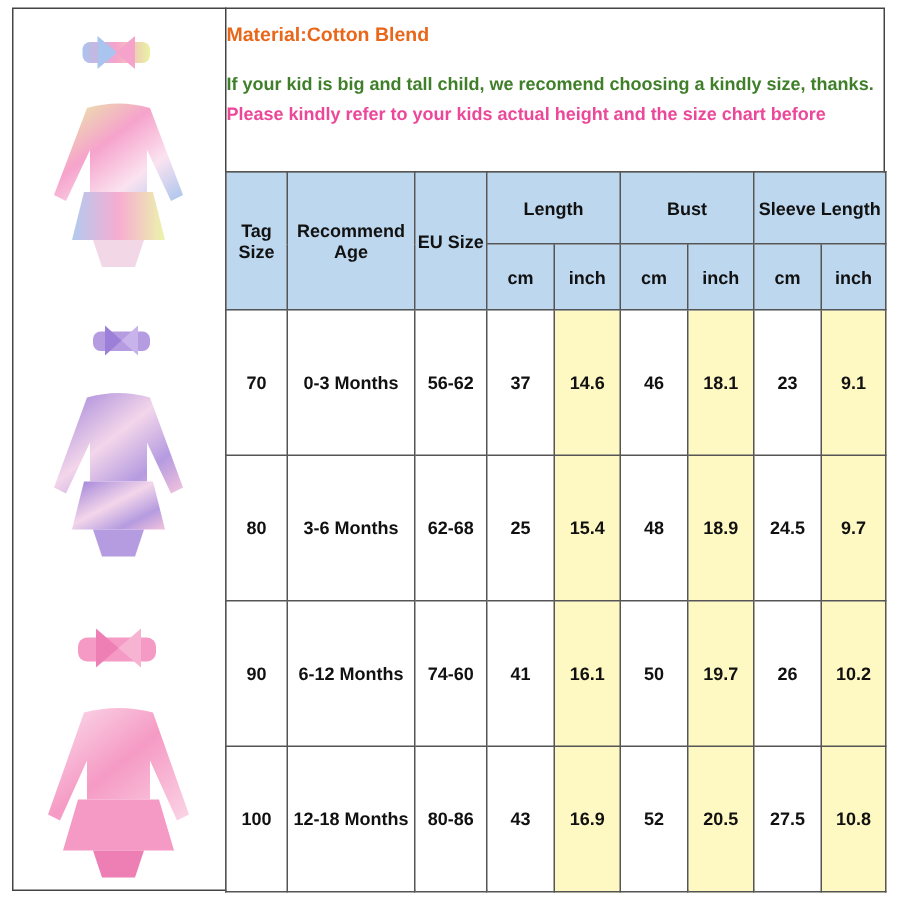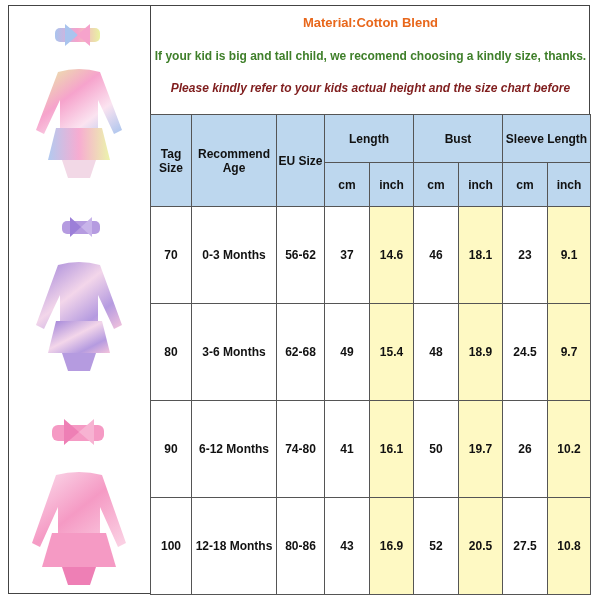--- a/index.html
+++ b/index.html
@@ -3,27 +3,27 @@
 <meta charset="utf-8">
 <style>
   html, body { margin: 0; padding: 0; background: #ffffff; }
   body { width: 600px; height: 600px; position: relative; overflow: hidden;
          font-family: "Liberation Sans", sans-serif; }
   .frame { position: absolute; left: 8px; top: 5px; width: 582px; height: 589px;
            border: 1.5px solid #444; box-sizing: border-box; }
   .imgcol { position: absolute; left: 8px; top: 5px; width: 143px; height: 589px;
             border-right: 1.5px solid #444; box-sizing: border-box; }
   .header { position: absolute; left: 151px; top: 5px; width: 439px; height: 110px;
-            border-bottom: 1.5px solid #222; box-sizing: border-box; text-align: center; }
+            border-bottom: 1.5px solid #222; box-sizing: border-box; }
   .material { position: absolute; top: 10px; left: 0; right: 0; color: #e8671b;
               font-weight: bold; font-size: 13px; }
   .attn { position: absolute; top: 44px; left: 0; right: 0; color: #3f7f2a;
           font-weight: bold; font-size: 12px; line-height: 15px; }
-  .note { position: absolute; top: 76px; left: 0; right: 0; color: #7f1d1d;
-          font-weight: bold; font-style: italic; font-size: 12px; line-height: 15px; }
+  .note { position: absolute; top: 64px; left: 0; right: 0; color: #ec4899;
+          font-weight: bold; font-size: 12px; line-height: 15px; }
   table.size { position: absolute; left: 150px; top: 114px; border-collapse: collapse;
                table-layout: fixed; }
   table.size td, table.size th { border: 1px solid #555; text-align: center; vertical-align: middle;
           font-weight: bold; font-size: 12px; color: #111; padding: 0; }
   .hd { background: #bdd7ee; }
   .blue { background: #fef9c3; }
   .white { background: #ffffff; }
   .product { position: absolute; left: 10px; width: 138px; }
   svg { display: block; }
 </style>
@@ -153,31 +153,31 @@
     <td class="blue">14.6</td>
     <td class="white">46</td>
     <td class="blue">18.1</td>
     <td class="white">23</td>
     <td class="blue">9.1</td>
   </tr>
   <tr style="height:97px">
     <td class="white">80</td>
     <td class="white">3-6 Months</td>
     <td class="white">62-68</td>
-    <td class="white">49</td>
+    <td class="white">25</td>
     <td class="blue">15.4</td>
     <td class="white">48</td>
     <td class="blue">18.9</td>
     <td class="white">24.5</td>
     <td class="blue">9.7</td>
   </tr>
   <tr style="height:97px">
     <td class="white">90</td>
     <td class="white">6-12 Months</td>
-    <td class="white">74-80</td>
+    <td class="white">74-60</td>
     <td class="white">41</td>
     <td class="blue">16.1</td>
     <td class="white">50</td>
     <td class="blue">19.7</td>
     <td class="white">26</td>
     <td class="blue">10.2</td>
   </tr>
   <tr style="height:97px">
     <td class="white">100</td>
     <td class="white">12-18 Months</td>

